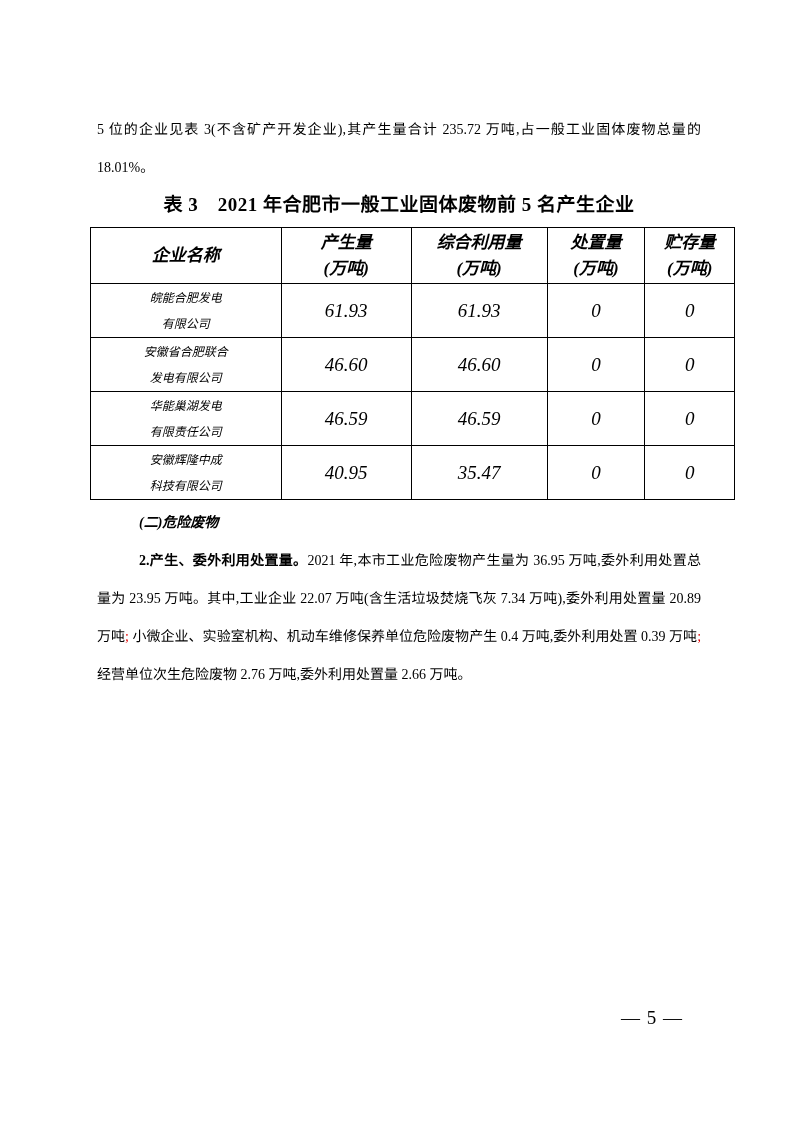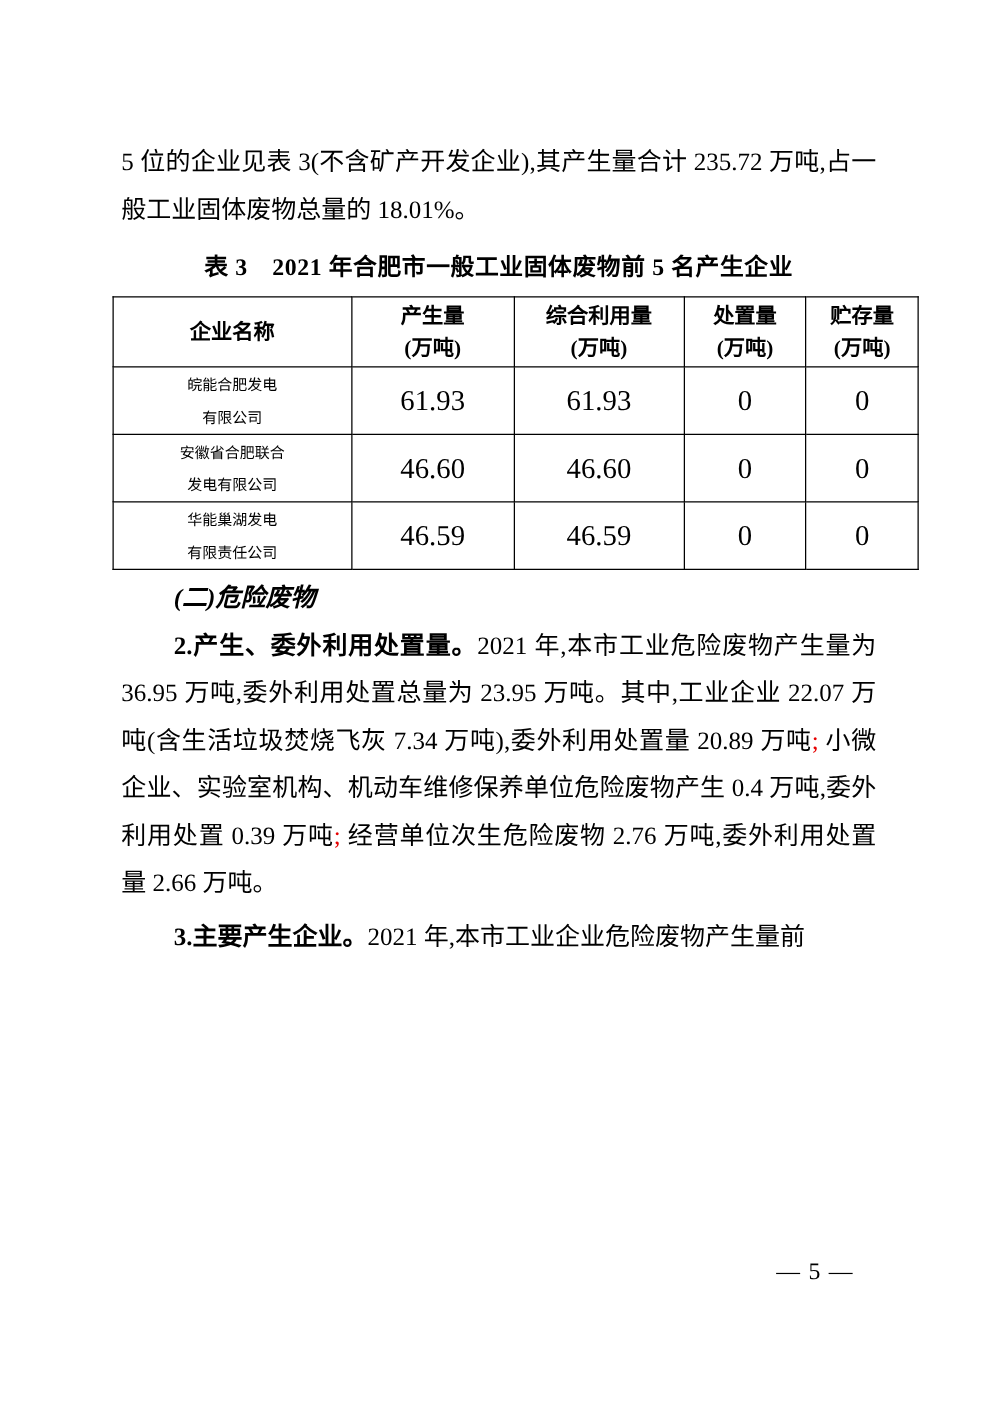--- a/index.html
+++ b/index.html
@@ -16,63 +16,64 @@
     font-family: "Liberation Serif", "DejaVu Serif", serif;
     color: #000000;
   }
   .content {
     position: absolute;
     left: 97px;
     top: 111px;
     width: 604px;
   }
   .para {
-    font-size: 20px;
+    font-size: 14px;
     line-height: 38px;
     text-align: justify;
     margin: 0;
   }
   .indent { text-indent: 42px; }
   .bold { font-weight: bold; }
   .red { color: #e60000; }
   .table-title {
     font-size: 19px;
     font-weight: bold;
     line-height: 30px;
     text-align: center;
-    margin-top: 13px;
+    margin-top: 3px;
     letter-spacing: 0.5px;
   }
   table.t3 {
     border-collapse: collapse;
     table-layout: fixed;
     width: 645px;
     margin-left: -7px;
     margin-top: 7px;
+    font-style: italic;
   }
   table.t3 th, table.t3 td {
     border: 1px solid #000000;
     padding: 0;
     text-align: center;
     vertical-align: middle;
   }
   table.t3 th {
     font-weight: bold;
     font-size: 17px;
     line-height: 26px;
   }
   tr.hdr { height: 56px; }
   tr.data { height: 54px; }
   .name-line {
     font-size: 12px;
     line-height: 26px;
     font-weight: normal;
   }
   .num {
-    font-size: 23px;
+    font-size: 19px;
     font-weight: normal;
   }
   .section-heading { margin-top: 4px; font-style: italic; }
   .p3 { margin-top: 5px; }
   .pagenum {
     position: absolute;
     top: 1003px;
     right: 110px;
     font-size: 19px;
     line-height: 30px;
@@ -148,31 +149,38 @@
         <td>
           <div class="name-line">华能巢湖发电</div>
           <div class="name-line">有限责任公司</div>
         </td>
         <td class="num">46.59</td>
         <td class="num">46.59</td>
         <td class="num">0</td>
         <td class="num">0</td>
       </tr>
 
+      <tr class="data">
+        <td>
+          <div class="name-line">安徽辉隆中成</div>
+          <div class="name-line">科技有限公司</div>
+        </td>
+        <td class="num">40.95</td>
+        <td class="num">35.47</td>
+        <td class="num">0</td>
+        <td class="num">0</td>
+      </tr>
 
     </tbody>
       </table>
 
     <p class="para indent bold section-heading">(二)危险废物</p>
 
     <p class="para indent">
       <span class="bold">2.产生、委外利用处置量。</span><span>2021 年,本市工业危险废物产生量为 36.95 万吨,委外利用处置总量为 23.95 万吨。其中,工业企业 22.07 万吨(含生活垃圾焚烧飞灰 7.34 万吨),委外利用处置量 20.89 万吨</span><span class="red">;</span><span> 小微企业、实验室机构、机动车维修保养单位危险废物产生 0.4 万吨,委外利用处置 0.39 万吨</span><span class="red">;</span><span> 经营单位次生危险废物 2.76 万吨,委外利用处置量 2.66 万吨。</span>
     </p>
 
 
-    <p class="para indent p3">
-      <span class="bold">3.主要产生企业。</span><span>2021 年,本市工业企业危险废物产生量前</span>
-    </p>
 
   </div>
 
   <div class="pagenum">— 5 —</div>
 </div>
 
 </body></html>

